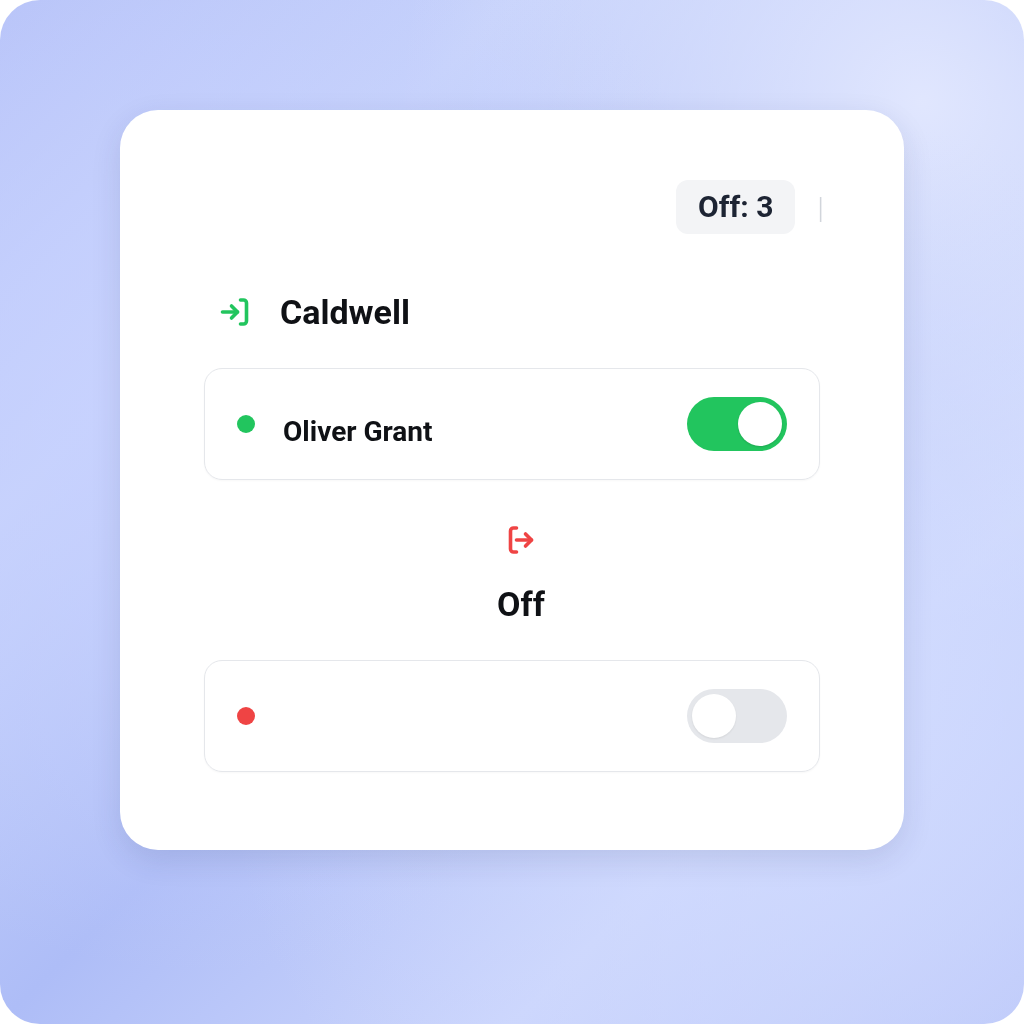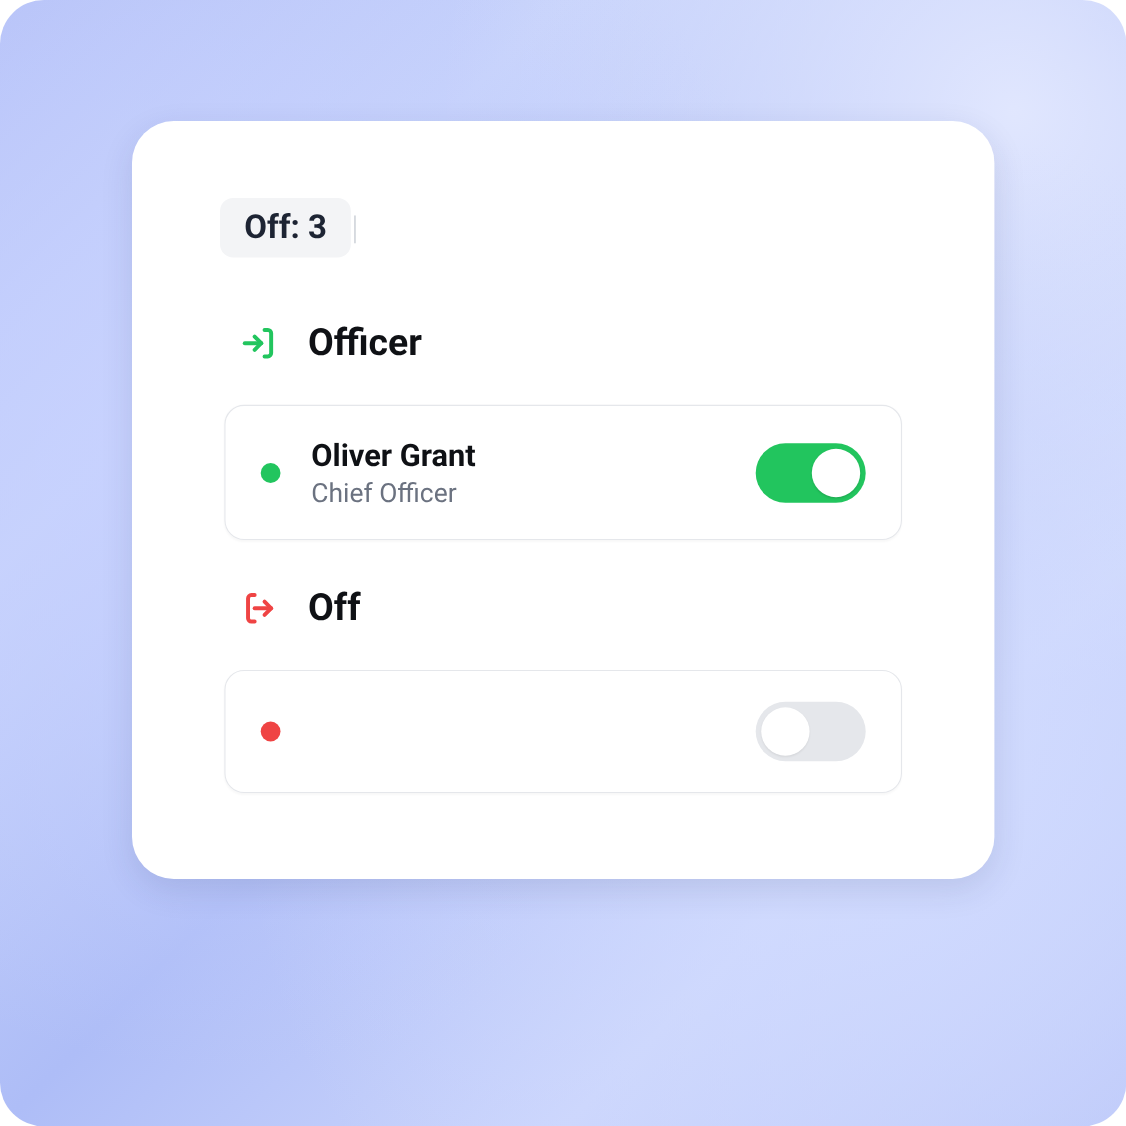--- a/index.html
+++ b/index.html
@@ -26,21 +26,22 @@
       border-radius: 38px;
       padding: 70px 80px 78px 80px;
       box-shadow: 0 10px 30px rgba(30,40,90,0.12);
       position: absolute;
       top: 110px;
     }
 
     .tabs {
       display: flex;
       align-items: center;
-      justify-content: flex-start;
+      justify-content: flex-end;
+      gap: 22px;
       margin-bottom: 58px;
     }
     .tab {
       font-size: 30px;
       font-weight: 700;
       padding: 12px 22px;
       border-radius: 12px;
       line-height: 1;
       cursor: pointer;
       white-space: nowrap;
@@ -49,21 +50,21 @@
     .tab-on  { background: #e4eaff; color: #2f3fca; }
     .tab-divider { color: #d1d5db; font-size: 30px; font-weight: 300; user-select: none; }
 
     .section-header {
       display: flex;
       align-items: center;
       gap: 26px;
       margin-left: 18px;
       margin-bottom: 36px;
     }
-    .section-header.second { margin-top: 42px; }
+    .section-header.second { margin-top: 42px; flex-direction: column; }
     .section-title {
       font-size: 34px;
       font-weight: 700;
       color: #0f1115;
     }
 
     .icon-wrap { width: 36px; height: 36px; display:flex; align-items:center; justify-content:center; }
 
     .person-card {
       border: 1px solid #e5e7eb;
@@ -75,21 +76,21 @@
       margin: 0 4px;
     }
     .status-dot {
       width: 18px; height: 18px; border-radius: 50%;
       flex-shrink: 0;
       margin-right: 28px;
     }
     .dot-green { background: #22c55e; }
     .dot-red   { background: #ef4444; }
 
-    .person-info { flex: 1; }
+    .person-info { flex: 1; margin-top: 14px; }
     .person-name { font-size: 28px; font-weight: 700; color: #0f1115; line-height: 1.25; }
     .person-role { font-size: 24px; font-weight: 400; color: #6b7280; margin-top: 2px; }
 
     .toggle {
       width: 100px; height: 54px; border-radius: 40px;
       position: relative;
       flex-shrink: 0;
       cursor: pointer;
     }
     .toggle .knob {
@@ -115,28 +116,27 @@
     </div>
 
     <div class="section-header">
       <span class="icon-wrap">
         <svg width="36" height="36" viewBox="0 0 24 24" fill="none" stroke="#22c55e" stroke-width="2.4" stroke-linecap="round" stroke-linejoin="round">
           <path d="M15 4h2a2 2 0 0 1 2 2v12a2 2 0 0 1-2 2h-2"></path>
           <polyline points="9 8 13 12 9 16"></polyline>
           <line x1="13" y1="12" x2="3" y2="12"></line>
         </svg>
       </span>
-      <div class="section-title">Officer</div>
+      <div class="section-title">Caldwell</div>
     </div>
 
     <div class="person-card">
       <div class="status-dot dot-green"></div>
       <div class="person-info">
         <div class="person-name">Oliver Grant</div>
-        <div class="person-role">Chief Officer</div>
       </div>
       <div class="toggle toggle-on">
         <div class="knob"></div>
       </div>
     </div>
 
     <div class="section-header second">
       <span class="icon-wrap">
         <svg width="36" height="36" viewBox="0 0 24 24" fill="none" stroke="#ef4444" stroke-width="2.4" stroke-linecap="round" stroke-linejoin="round">
           <path d="M9 4H7a2 2 0 0 0-2 2v12a2 2 0 0 0 2 2h2"></path>

